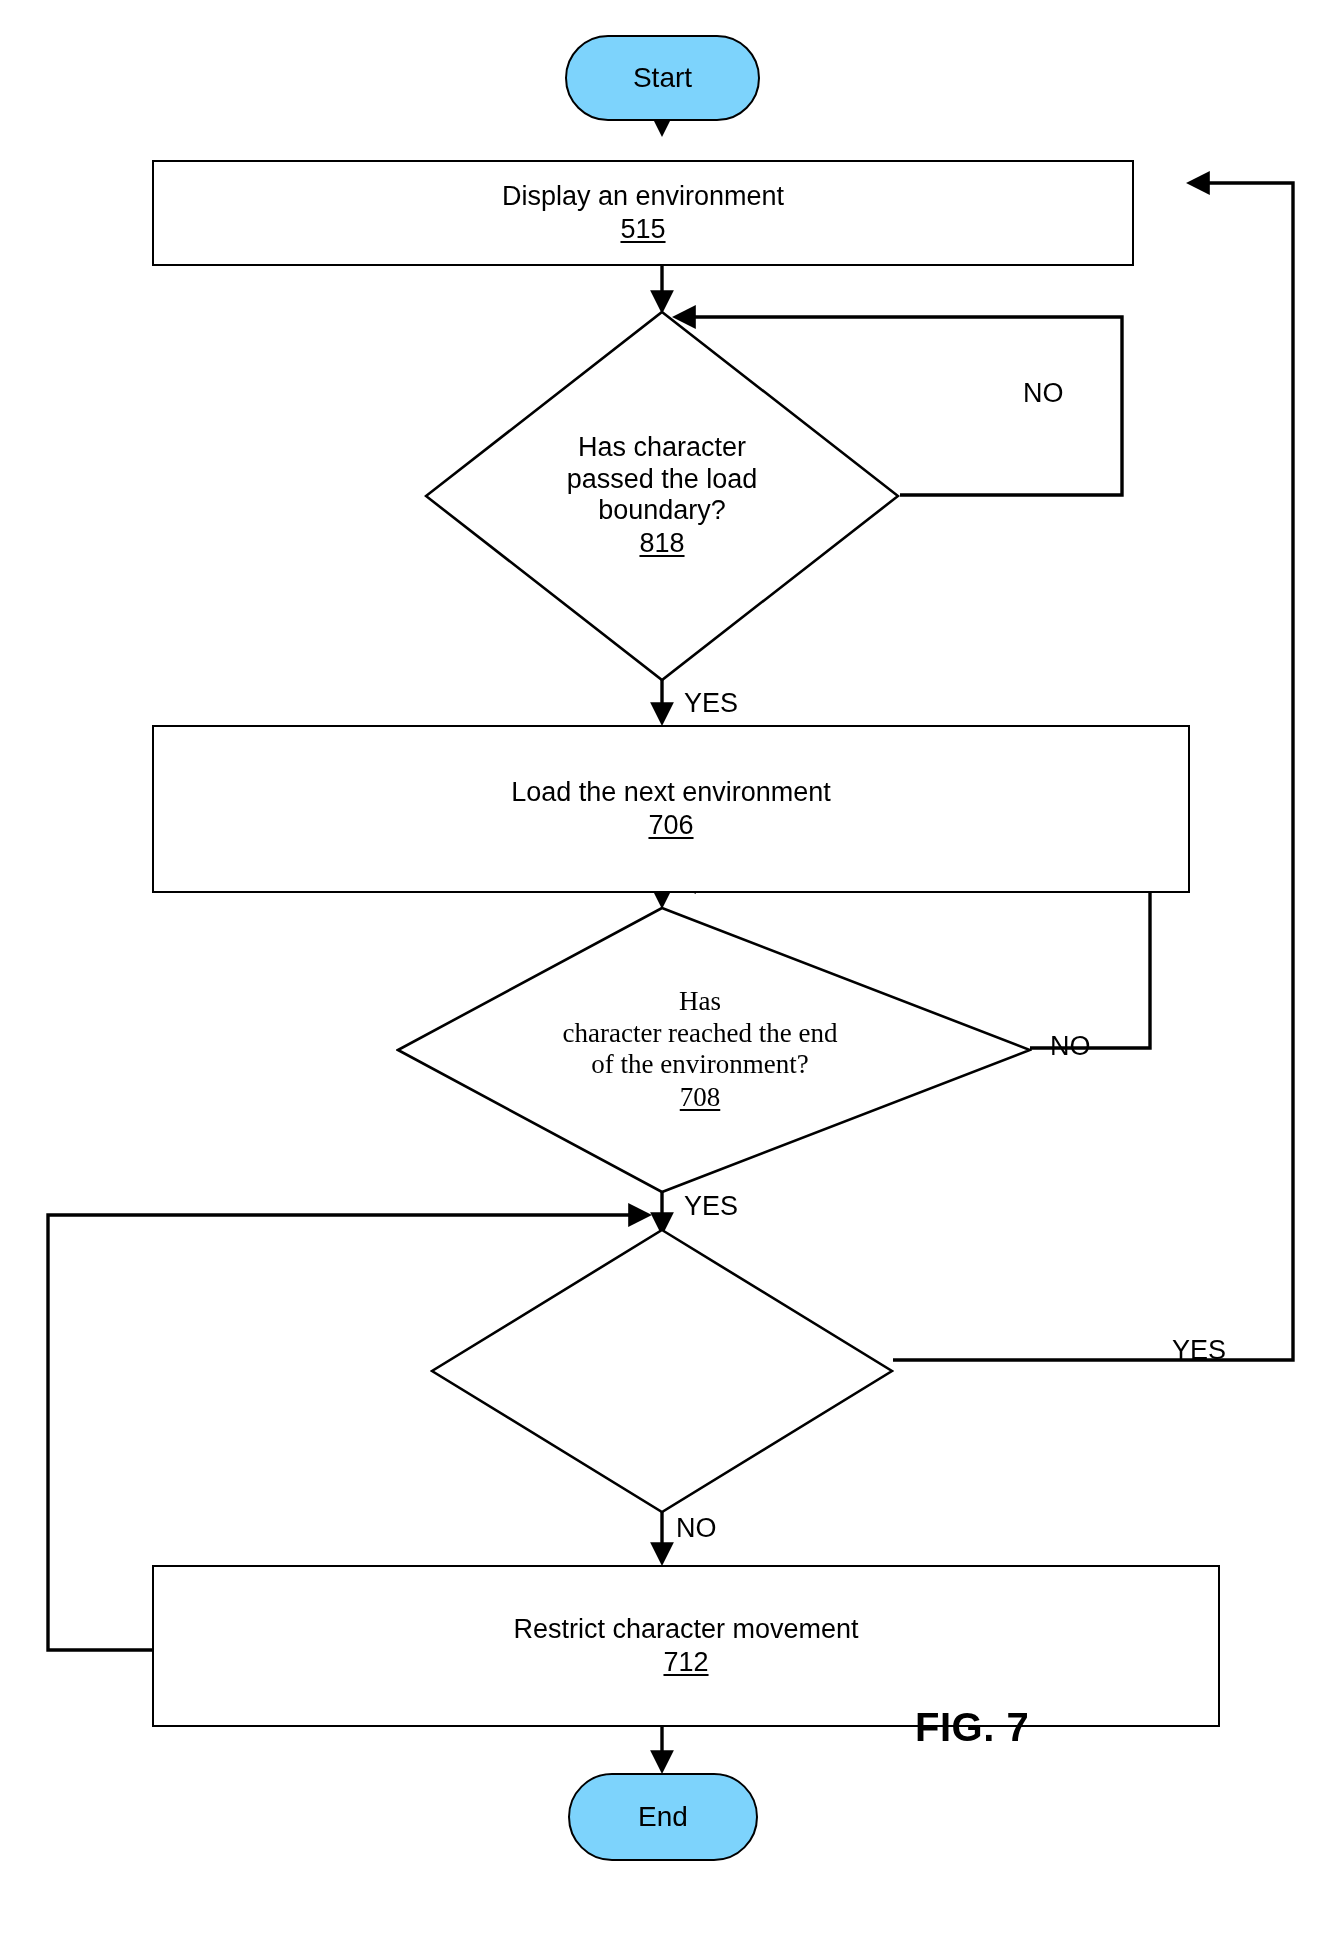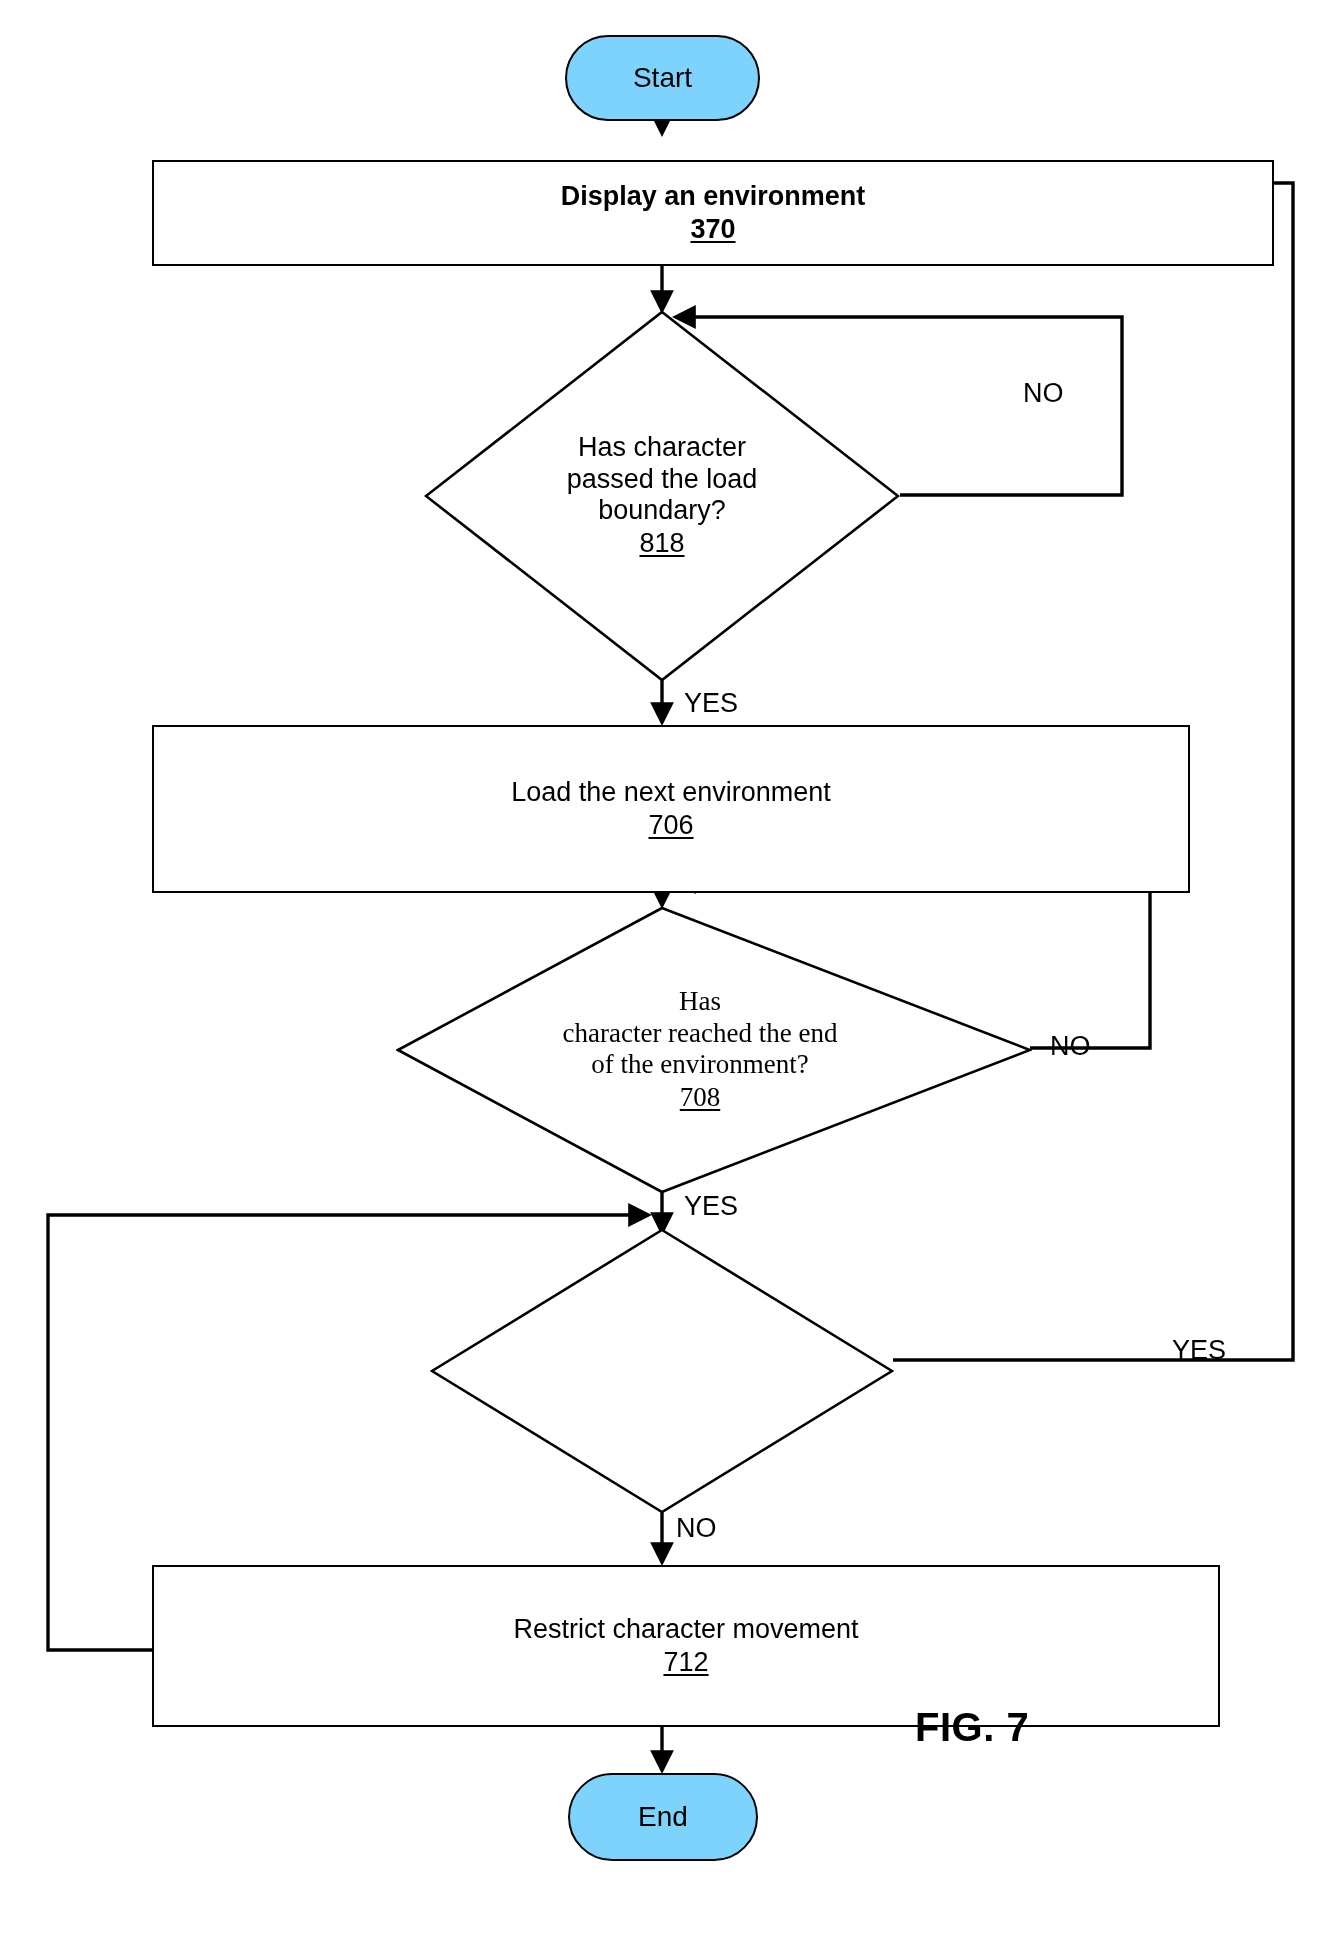--- a/index.html
+++ b/index.html
@@ -118,23 +118,23 @@
       <path d="M662,1510 L662,1562" marker-end="url(#arrow)"></path>
 
       <path d="M662,1726 L662,1770" marker-end="url(#arrow)"></path>
     </g>
   </svg>
 
   <div class="node terminator" style="left:565px; top:35px; width:195px; height:86px;">
     <span class="line-txt">Start</span>
   </div>
 
-  <div class="node process" style="left:152px; top:160px; width:1122px; height:106px;font-weight:bold;">
+  <div class="node process" style="left:152px; top:160px; width:982px; height:106px;">
     <span class="line-txt">Display an environment</span>
-    <span class="ref">370</span>
+    <span class="ref">515</span>
   </div>
 
   <div class="node decision" style="left:424px; top:310px; width:476px; height:372px;">
     <svg class="diamond-svg" width="476" height="372" viewBox="0 0 476 372">
       <polygon points="238,2 474,186 238,370 2,186" fill="#fff" stroke="#000" stroke-width="2.6"></polygon>
     </svg>
     <div class="dtext">
       <span class="line-txt">Has character</span><br>
       <span class="line-txt">passed the load</span><br>
       <span class="line-txt">boundary?</span>

